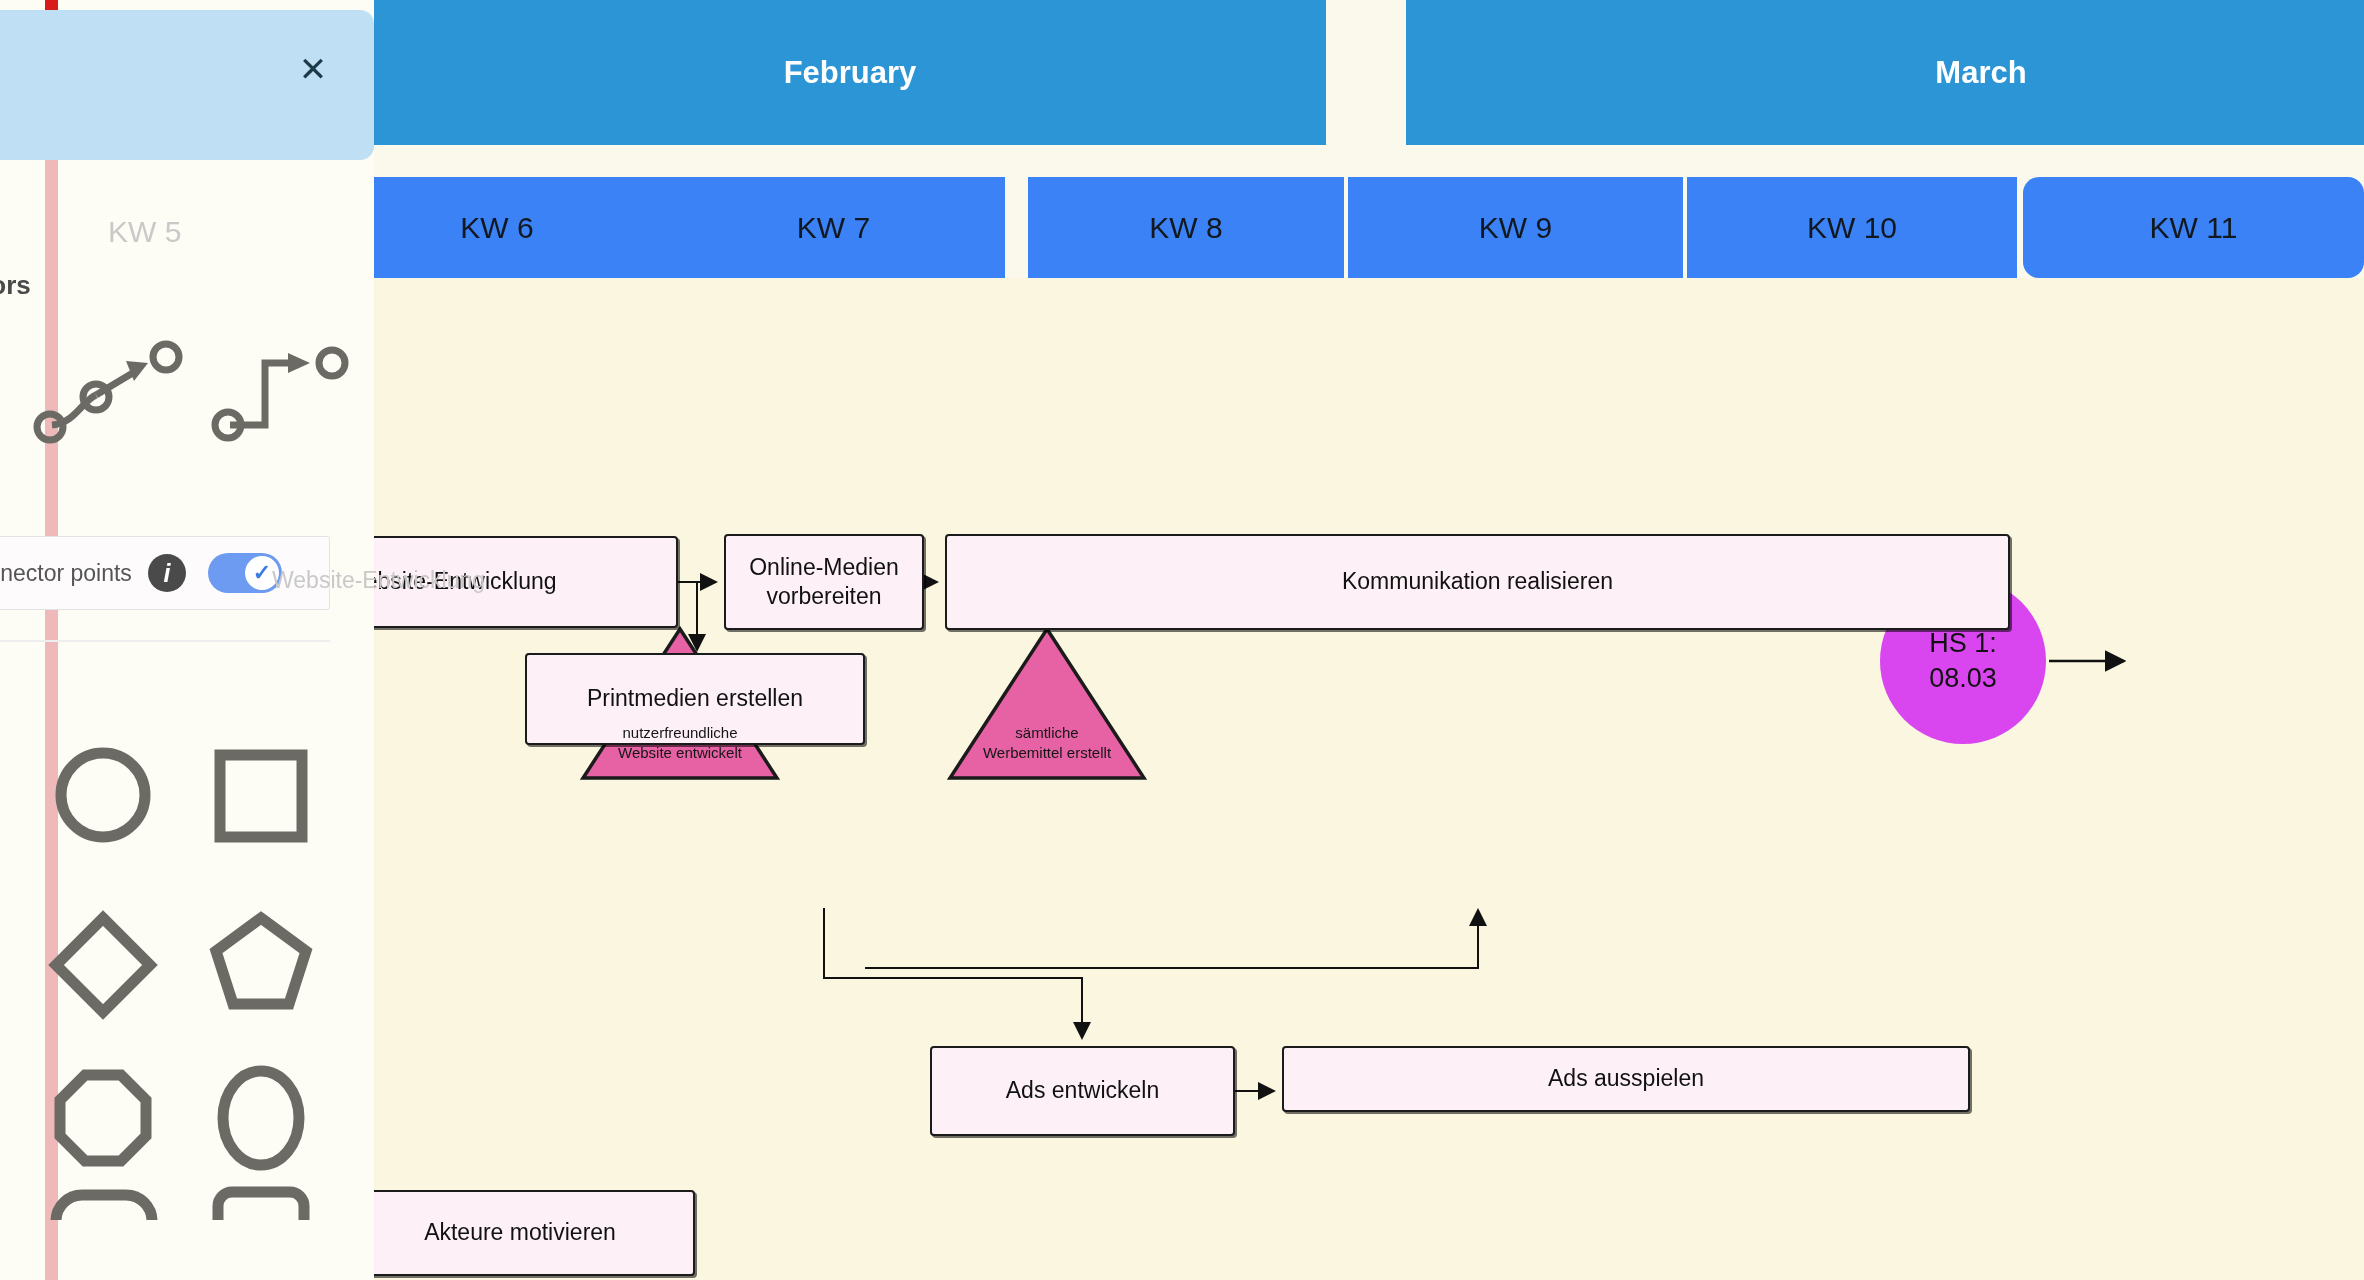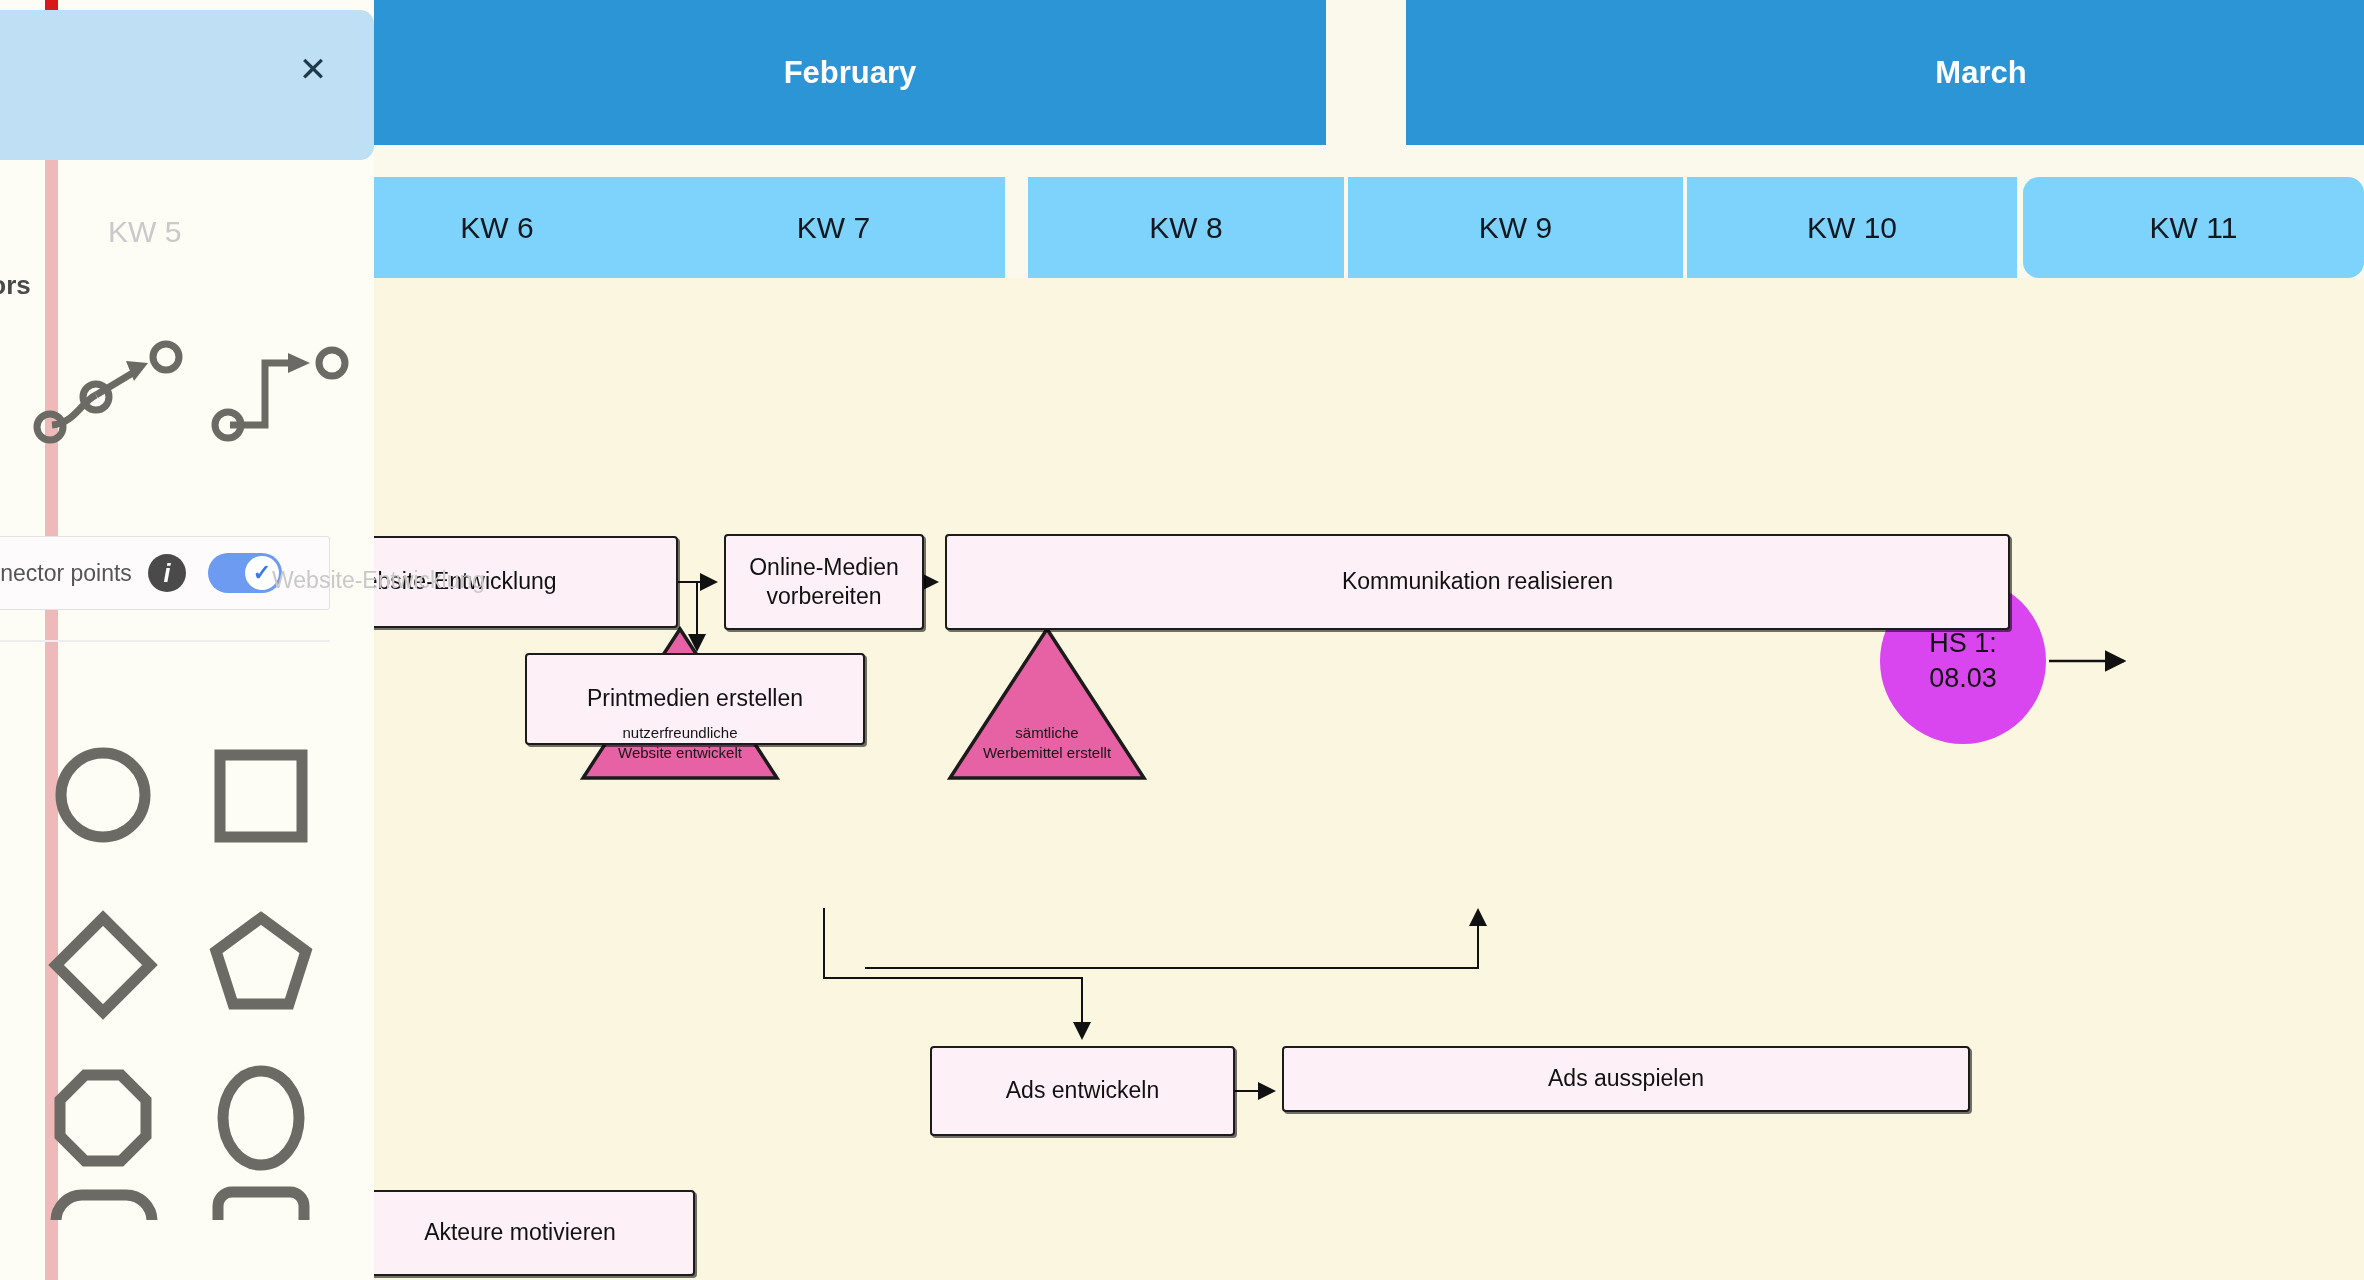--- a/index.html
+++ b/index.html
@@ -14,21 +14,21 @@
   .month-row{ position:absolute; left:0; top:0; width:2364px; height:145px; }
   .month-cell{
     position:absolute; top:0; height:145px;
     background:#2b95d6; color:#fff;
     font-size:31px; font-weight:bold;
     display:flex; align-items:center; justify-content:center;
   }
   .week-row{ position:absolute; left:0; top:177px; height:101px; width:2364px; }
   .week-cell{
     position:absolute; top:0; height:101px;
-    background:#7dd3fc; color:#12181f;
+    background:#3b82f6; color:#12181f;
     font-size:30px;
     display:flex; align-items:center; justify-content:center;
   }
   .week-cell.ghost{ background:#d7eff8; color:#b0b0b0; }
 
   .canvas{
     position:absolute; left:0; top:278px; width:2364px; height:1002px;
     background:#fbf6e0;
   }
 

